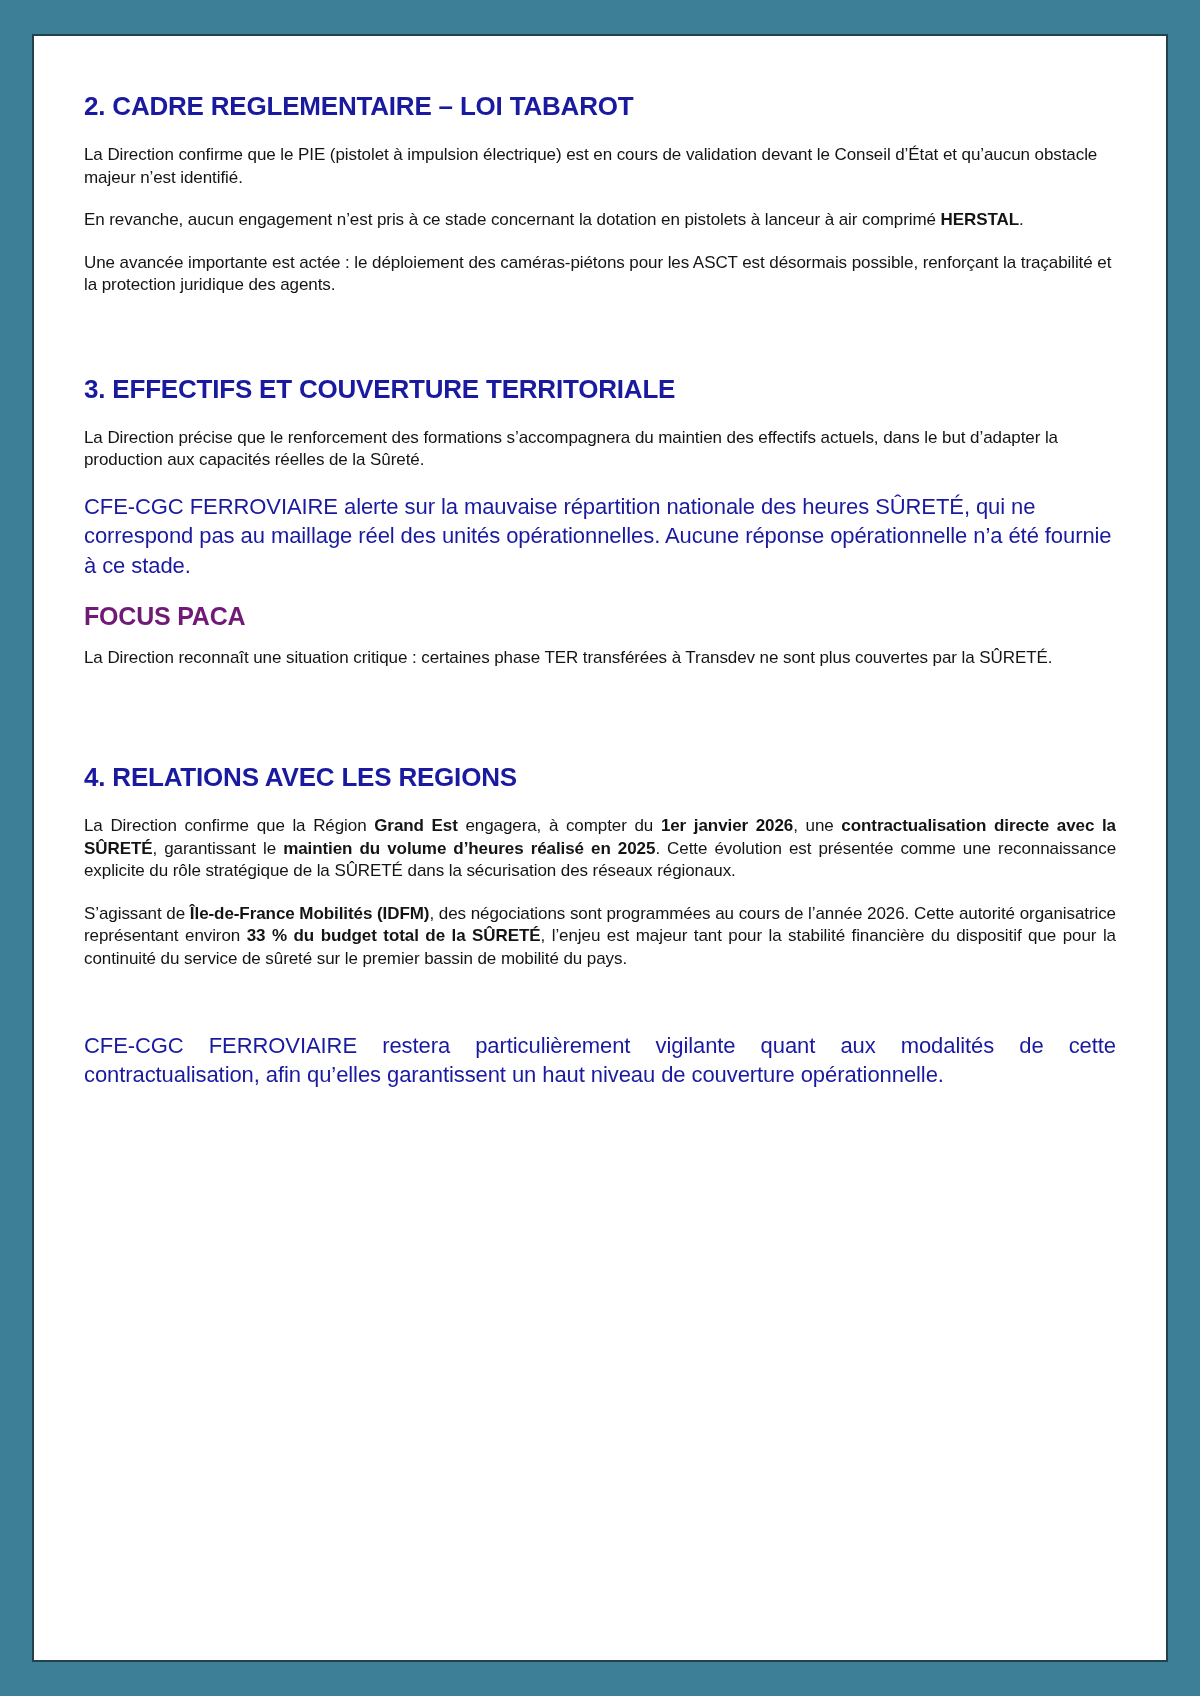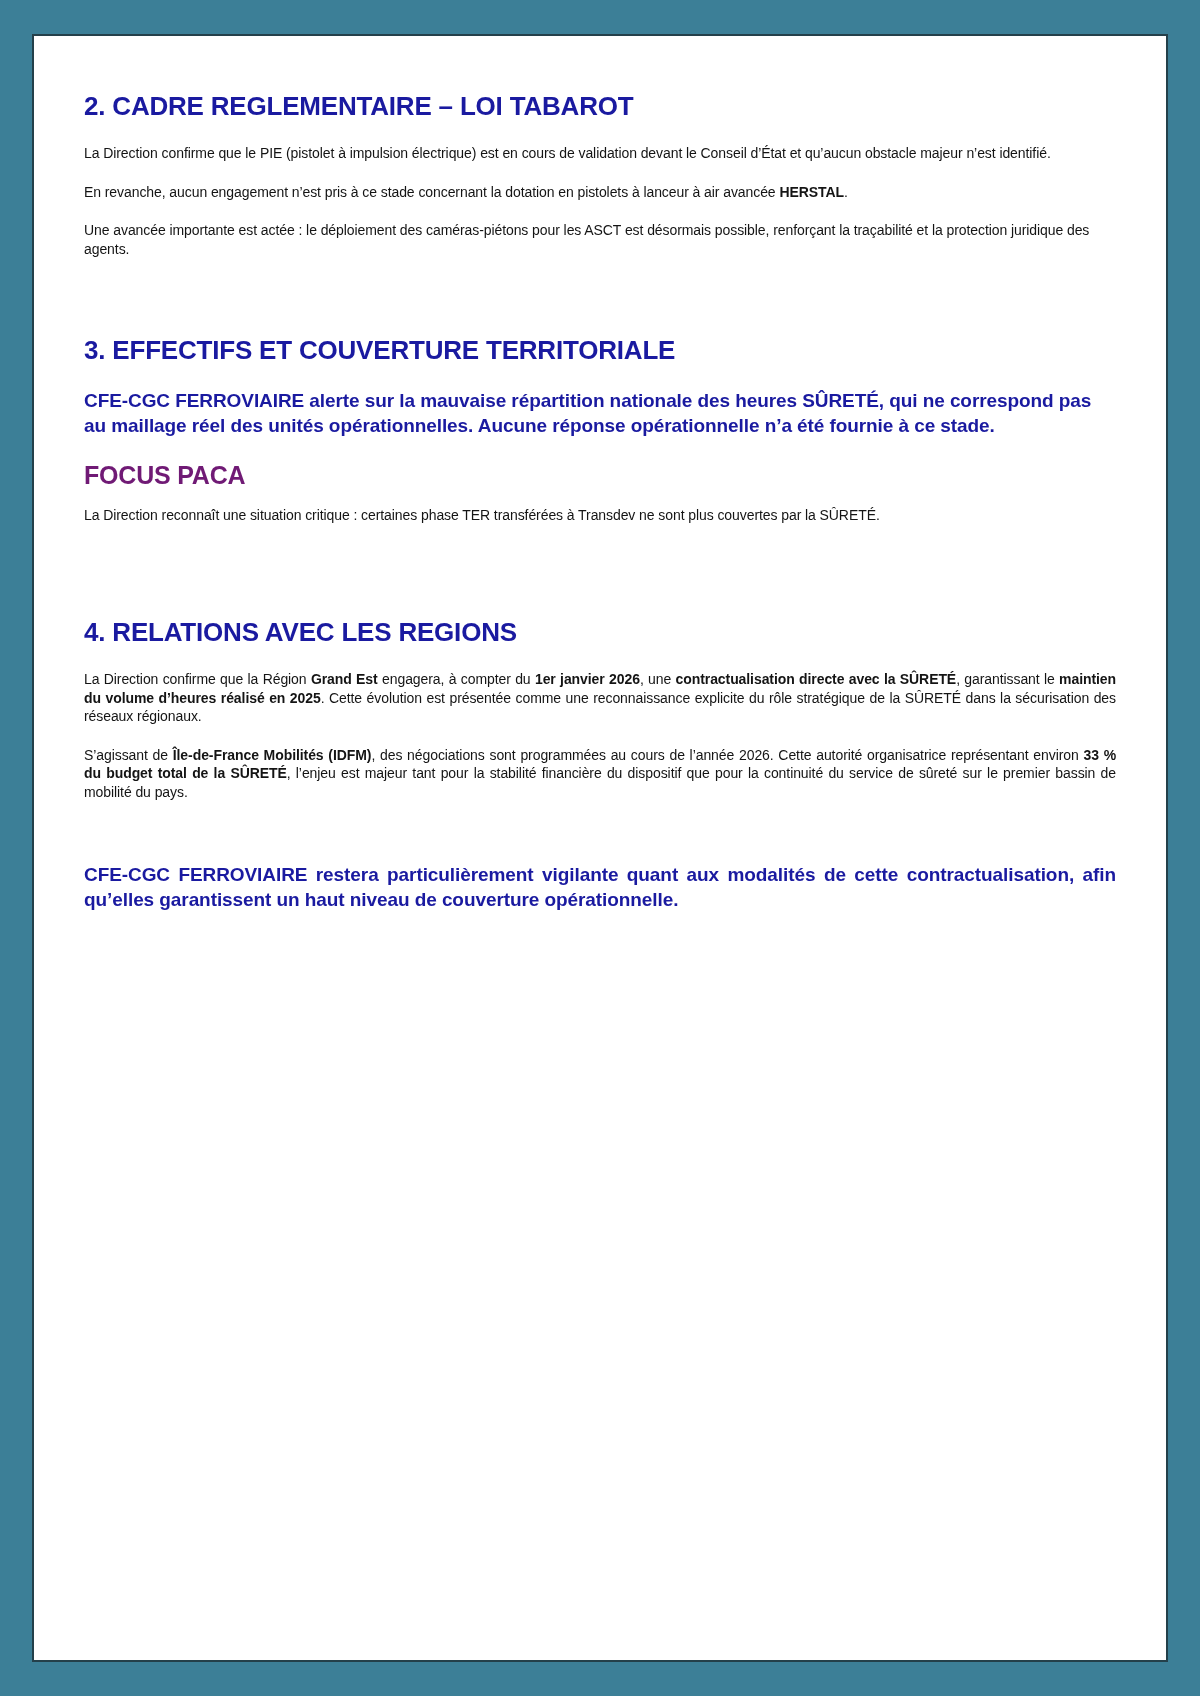--- a/index.html
+++ b/index.html
@@ -47,33 +47,33 @@
   h3.sub-heading {
     color: #701a75;
     font-size: 25px;
     font-weight: bold;
     letter-spacing: -0.2px;
     margin: 22px 0 16px 0;
     line-height: 1.15;
   }
   p.body-text {
     color: #141414;
-    font-size: 14px;
+    font-size: 17px;
     line-height: 1.33;
     margin: 0 0 20px 0;
     text-align: left;
     letter-spacing: -0.08px;
   }
   p.body-text.justify {
     text-align: justify;
   }
   p.union-text {
     color: #1a1aa0;
-    font-weight: bold;
-    font-size: 19px;
+    font-weight: normal;
+    font-size: 22px;
     line-height: 1.33;
     margin: 0 0 18px 0;
     text-align: left;
     letter-spacing: -0.08px;
   }
   p.union-text.justify {
     text-align: justify;
   }
   b, strong { font-weight: bold; }
   .gap-lg { height: 58px; }
@@ -84,29 +84,30 @@
 <body>
 
 <div class="page-frame">
   <div class="page-sheet">
     <div class="page-body">
 
       <h2 class="section-heading">2. CADRE REGLEMENTAIRE – LOI TABAROT</h2>
 
       <p class="body-text">La Direction confirme que le PIE (pistolet à impulsion électrique) est en cours de validation devant le Conseil d’État et qu’aucun obstacle majeur n’est identifié.</p>
 
-      <p class="body-text"><span>En revanche, aucun engagement n’est pris à ce stade concernant la dotation en pistolets à lanceur à air avancée </span><b>HERSTAL</b><span>.</span></p>
+      <p class="body-text"><span>En revanche, aucun engagement n’est pris à ce stade concernant la dotation en pistolets à lanceur à air comprimé </span><b>HERSTAL</b><span>.</span></p>
 
       <p class="body-text">Une avancée importante est actée : le déploiement des caméras-piétons pour les ASCT est désormais possible, renforçant la traçabilité et la protection juridique des agents.</p>
 
       <div class="gap-lg"></div>
 
       <h2 class="section-heading">3. EFFECTIFS ET COUVERTURE TERRITORIALE</h2>
 
 
+      <p class="body-text">La Direction précise que le renforcement des formations s’accompagnera du maintien des effectifs actuels, dans le but d’adapter la production aux capacités réelles de la Sûreté.</p>
 
       <p class="union-text">CFE-CGC FERROVIAIRE alerte sur la mauvaise répartition nationale des heures SÛRETÉ, qui ne correspond pas au maillage réel des unités opérationnelles. Aucune réponse opérationnelle n’a été fournie à ce stade.</p>
 
       <h3 class="sub-heading">FOCUS PACA</h3>
 
       <p class="body-text">La Direction reconnaît une situation critique : certaines phase TER transférées à Transdev ne sont plus couvertes par la SÛRETÉ.</p>
 
 
 
       <div class="gap-xl"></div>

